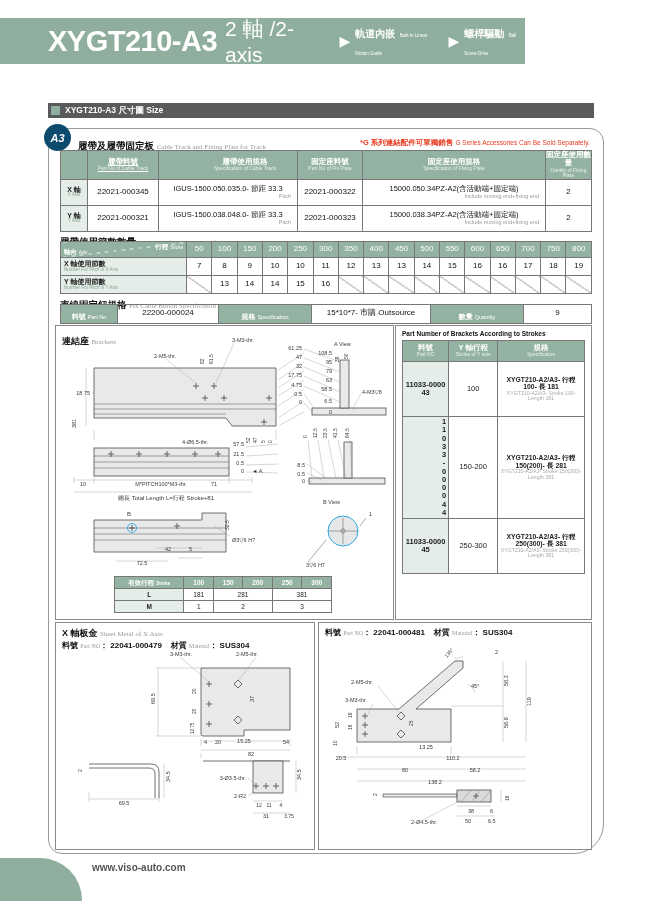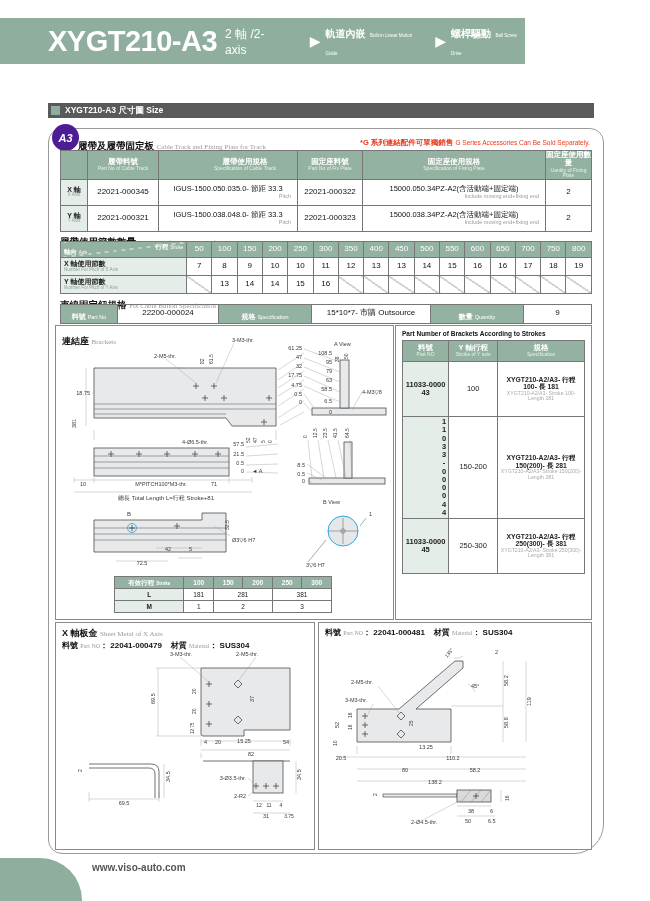--- a/index.html
+++ b/index.html
@@ -2,35 +2,35 @@
 <html><head>
 <meta charset="utf-8">
 <style>
   html,body{margin:0;padding:0;}
   body{width:650px;height:901px;position:relative;background:#fff;
        font-family:"Liberation Sans","DejaVu Sans",sans-serif;color:#222;overflow:hidden;}
   .abs{position:absolute;}
   
   .hdr{left:0;top:18px;width:525px;height:46px;background:#8fae9d;display:flex;align-items:center;}
   .hdr-title{margin-left:48px;color:#fff;font-weight:bold;font-size:29px;letter-spacing:-.5px;white-space:nowrap;}
-  .hdr-sub{color:#fff;font-size:12px;font-weight:normal;margin-left:8px;}
+  .hdr-sub{color:#fff;font-size:21px;font-weight:normal;margin-left:8px;}
   .badges{display:flex;margin-left:26px;gap:14px;}
   .badge{display:flex;align-items:center;gap:5px;color:#fff;}
   .badge .tri{font-size:14px;line-height:1;}
   .badge .cn{font-size:10px;font-weight:bold;line-height:1.1;}
   .badge .en{font-size:4.5px;line-height:1.2;}
   
   .secbar{left:48px;top:103px;width:546px;height:15px;background:#595a5c;display:flex;align-items:center;}
   .secbar .sq{width:9px;height:9px;background:#8fae9d;margin:0 5px 0 3px;}
   .secbar .t{color:#fff;font-size:8.5px;font-weight:bold;}
   
   .frame{left:48px;top:128px;width:554px;height:724px;border:1.5px solid #9a9a9a;
          border-radius:14px 14px 30px 14px;background:#fff;}
-  .a3badge{left:44px;top:124px;width:27px;height:27px;border-radius:50%;background:#4c1d95;
-           color:#fff;font-size:11px;font-style:italic;font-weight:bold;display:flex;align-items:center;justify-content:center;margin-left:8px;}
+  .a3badge{left:44px;top:124px;width:27px;height:27px;border-radius:50%;background:#0c4a6e;
+           color:#fff;font-size:11px;font-style:italic;font-weight:bold;display:flex;align-items:center;justify-content:center;}
   
   .stitle{font-size:9.5px;font-weight:bold;color:#111;white-space:nowrap;}
   .stitle .en{font-weight:normal;color:#999;font-size:7px;font-family:"Liberation Serif",serif;}
   .rednote{font-size:7.5px;color:#e8391d;font-weight:bold;white-space:nowrap;}
   .rednote .en{font-weight:normal;font-size:6.5px;}
   
   table{border-collapse:collapse;}
   td,th{border:1px solid #777;padding:0;line-height:1.1;}
   .ghead{background:#93b2a1;color:#fff;text-align:center;vertical-align:middle;}
   .ghead .cn{font-size:7.5px;font-weight:bold;display:block;}
@@ -103,21 +103,21 @@
   <span class="en">Cable Track and Fixing Plate for Track</span></span>
 </div>
 <div class="abs rednote" style="left:360px;top:138px;">
   <span>*G 系列連結配件可單獨銷售</span> <span class="en">G Series Accessories Can Be Sold Separately.</span>
 </div>
 
 <table class="abs" style="left:60px;top:150px;width:532px;">
   <tbody>
       <tr>
     <td class="ghead" style="width:26px;height:25px;"></td>
-    <td class="ghead" style="width:70px;">
+    <td class="ghead" style="width:70px;text-decoration:underline;">
       <span class="cn">履帶料號</span>
           <span class="en">Part No of Cable Track</span>
         </td>
     <td class="ghead" style="width:104px;padding-left:34px;">
       <span class="cn">履帶使用規格</span>
           <span class="en">Specification of Cable Track</span>
         </td>
     <td class="ghead" style="width:64px;">
       <span class="cn">固定座料號</span>
           <span class="en">Part No of Fix Plate</span>

